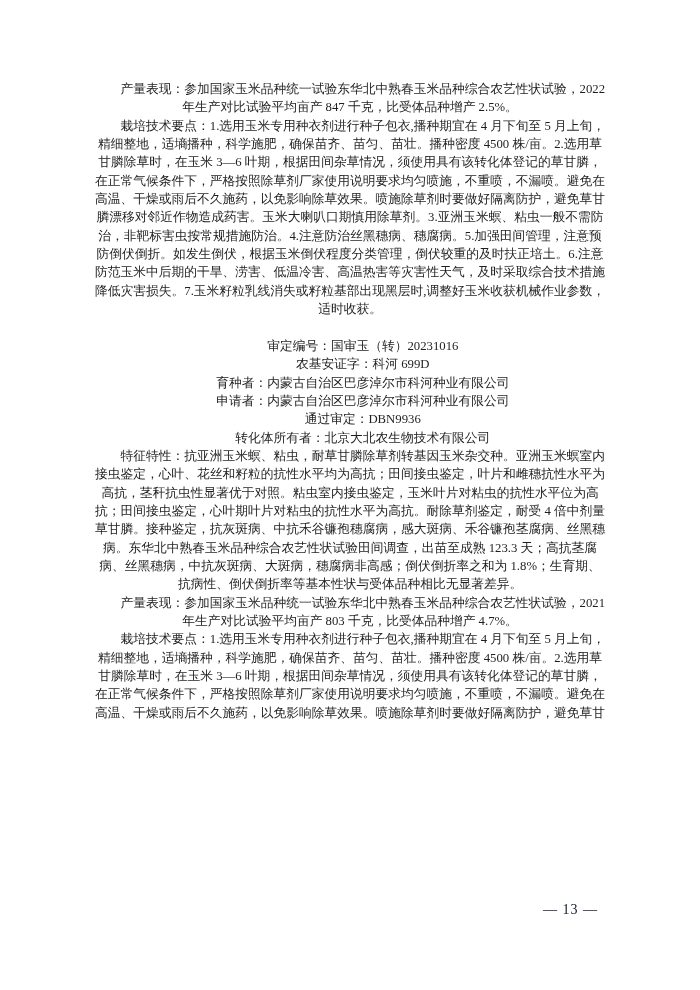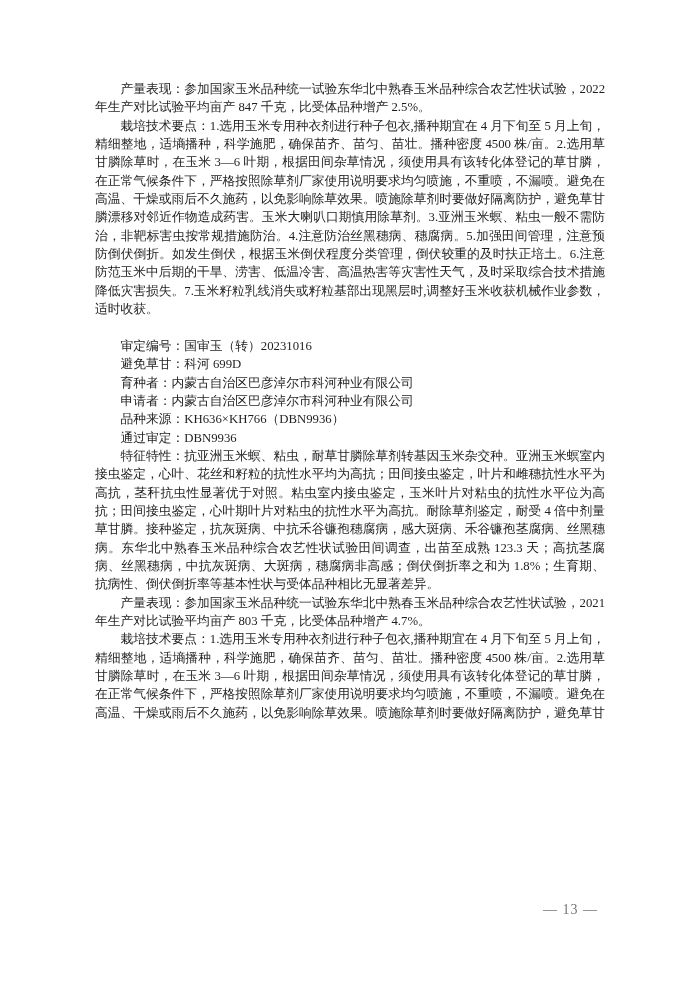--- a/index.html
+++ b/index.html
@@ -21,54 +21,55 @@
     left: 95px;
     top: 80px;
     width: 510px;
     font-size: 12.75px;
     line-height: 18.35px;
     text-align: justify;
   }
   .content p {
     margin: 0;
     padding: 0;
+    text-align: center;
   }
   .para {
     text-indent: 2em;
   }
   .meta {
     text-indent: 2em;
     text-align: left;
     white-space: nowrap;
   }
   .gap-above {
     margin-top: 18.35px !important;
   }
   .pagenum {
     position: absolute;
     top: 902px;
     left: 0;
     width: 598px;
     text-align: right;
     font-size: 14px;
     letter-spacing: 1px;
-    color: #737373;
+    color: #0f172a;
   }
 </style>
 </head>
 <body>
 
 <div class="page">
   <div class="content">
     <p class="para">产量表现：参加国家玉米品种统一试验东华北中熟春玉米品种综合农艺性状试验，2022 年生产对比试验平均亩产 847 千克，比受体品种增产 2.5%。</p>
     <p class="para">栽培技术要点：1.选用玉米专用种衣剂进行种子包衣,播种期宜在 4 月下旬至 5 月上旬，精细整地，适墒播种，科学施肥，确保苗齐、苗匀、苗壮。播种密度 4500 株/亩。2.选用草甘膦除草时，在玉米 3—6 叶期，根据田间杂草情况，须使用具有该转化体登记的草甘膦，在正常气候条件下，严格按照除草剂厂家使用说明要求均匀喷施，不重喷，不漏喷。避免在高温、干燥或雨后不久施药，以免影响除草效果。喷施除草剂时要做好隔离防护，避免草甘膦漂移对邻近作物造成药害。玉米大喇叭口期慎用除草剂。3.亚洲玉米螟、粘虫一般不需防治，非靶标害虫按常规措施防治。4.注意防治丝黑穗病、穗腐病。5.加强田间管理，注意预防倒伏倒折。如发生倒伏，根据玉米倒伏程度分类管理，倒伏较重的及时扶正培土。6.注意防范玉米中后期的干旱、涝害、低温冷害、高温热害等灾害性天气，及时采取综合技术措施降低灾害损失。7.玉米籽粒乳线消失或籽粒基部出现黑层时,调整好玉米收获机械作业参数，适时收获。</p>
     <p class="meta gap-above">审定编号：国审玉（转）20231016</p>
-    <p class="meta">避免草甘：科河 699D</p>
+    <p class="meta">农基安证字：科河 699D</p>
     <p class="meta">育种者：内蒙古自治区巴彦淖尔市科河种业有限公司</p>
     <p class="meta">申请者：内蒙古自治区巴彦淖尔市科河种业有限公司</p>
-    <p class="meta">品种来源：KH636×KH766（DBN9936）</p>
     <p class="meta">通过审定：DBN9936</p>
+    <p class="meta">转化体所有者：北京大北农生物技术有限公司</p>
     <p class="para">特征特性：抗亚洲玉米螟、粘虫，耐草甘膦除草剂转基因玉米杂交种。亚洲玉米螟室内接虫鉴定，心叶、花丝和籽粒的抗性水平均为高抗；田间接虫鉴定，叶片和雌穗抗性水平为高抗，茎秆抗虫性显著优于对照。粘虫室内接虫鉴定，玉米叶片对粘虫的抗性水平位为高抗；田间接虫鉴定，心叶期叶片对粘虫的抗性水平为高抗。耐除草剂鉴定，耐受 4 倍中剂量草甘膦。接种鉴定，抗灰斑病、中抗禾谷镰孢穗腐病，感大斑病、禾谷镰孢茎腐病、丝黑穗病。东华北中熟春玉米品种综合农艺性状试验田间调查，出苗至成熟 123.3 天；高抗茎腐病、丝黑穗病，中抗灰斑病、大斑病，穗腐病非高感；倒伏倒折率之和为 1.8%；生育期、抗病性、倒伏倒折率等基本性状与受体品种相比无显著差异。</p>
     <p class="para">产量表现：参加国家玉米品种统一试验东华北中熟春玉米品种综合农艺性状试验，2021 年生产对比试验平均亩产 803 千克，比受体品种增产 4.7%。</p>
     <p class="para">栽培技术要点：1.选用玉米专用种衣剂进行种子包衣,播种期宜在 4 月下旬至 5 月上旬，精细整地，适墒播种，科学施肥，确保苗齐、苗匀、苗壮。播种密度 4500 株/亩。2.选用草甘膦除草时，在玉米 3—6 叶期，根据田间杂草情况，须使用具有该转化体登记的草甘膦，在正常气候条件下，严格按照除草剂厂家使用说明要求均匀喷施，不重喷，不漏喷。避免在高温、干燥或雨后不久施药，以免影响除草效果。喷施除草剂时要做好隔离防护，避免草甘</p>
   </div>
   <div class="pagenum">— 13 —</div>
 </div>
 
 </body></html>

